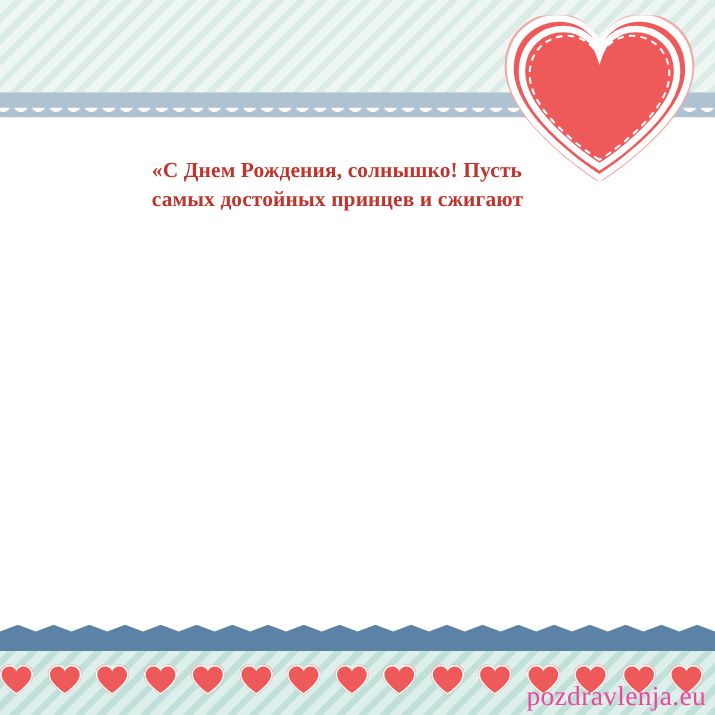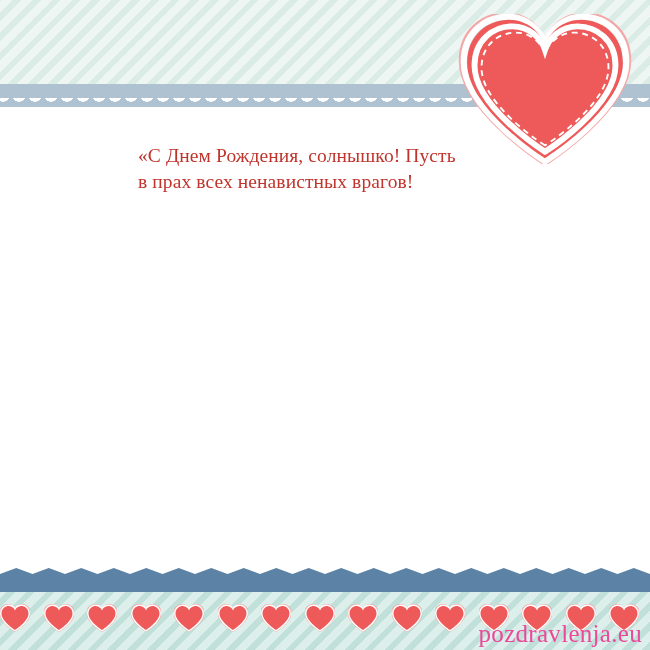--- a/index.html
+++ b/index.html
@@ -99,21 +99,21 @@
 
   
   #greeting{
     position:absolute;left:138px;top:143px;width:400px;
     color:#c0342c;
     font-family:"Liberation Serif", serif;
     font-size:19.5px;
     line-height:26px;
     letter-spacing:0.1px;
   }
-  #greeting .gline{display:block;white-space:nowrap;}
+  #greeting .gline{display:block;white-space:nowrap;font-weight:bold;}
 </style>
 </head>
 <body>
 
 <div id="card">
 
   <div id="top-stripes"></div>
   <div id="top-blue-band"></div>
   <div id="top-scallops"></div>
 
@@ -136,21 +136,21 @@
       <use href="#hpath" fill="#ee5a5a"></use>
 
       <use href="#hpath" fill="none" stroke="#ffffff" stroke-width="4.5" transform="translate(60 52) scale(0.905) translate(-60 -52)"></use>
 
       <use href="#hpath" fill="none" stroke="#ffffff" stroke-width="1.6" stroke-dasharray="5 4" transform="translate(60 52) scale(0.815) translate(-60 -52)"></use>
     </svg>
   </div>
 
   <div id="greeting">
     <span class="gline">«С Днем Рождения, солнышко! Пусть</span>
-    <span class="gline">в прах всех ненавистных врагов!</span>
+    <span class="gline">самых достойных принцев и сжигают</span>
   </div>
 
   <div id="bottom-zigzag"></div>
   <div id="bottom-stripes"></div>
 
   <div id="heart-row">
 
   <div class="mini-heart">
         <svg viewBox="0 0 120 104">
           <path d="M60 100 C 60 100, 6 66, 6 34 C 6 14, 21 4, 35 4 C 48 4, 57 13, 60 22 C 63 13, 72 4, 85 4 C 99 4, 114 14, 114 34 C 114 66, 60 100, 60 100 Z" fill="none" stroke="#f2a0a0" stroke-width="5" transform="translate(60 52) scale(1.10) translate(-60 -52)"></path>

